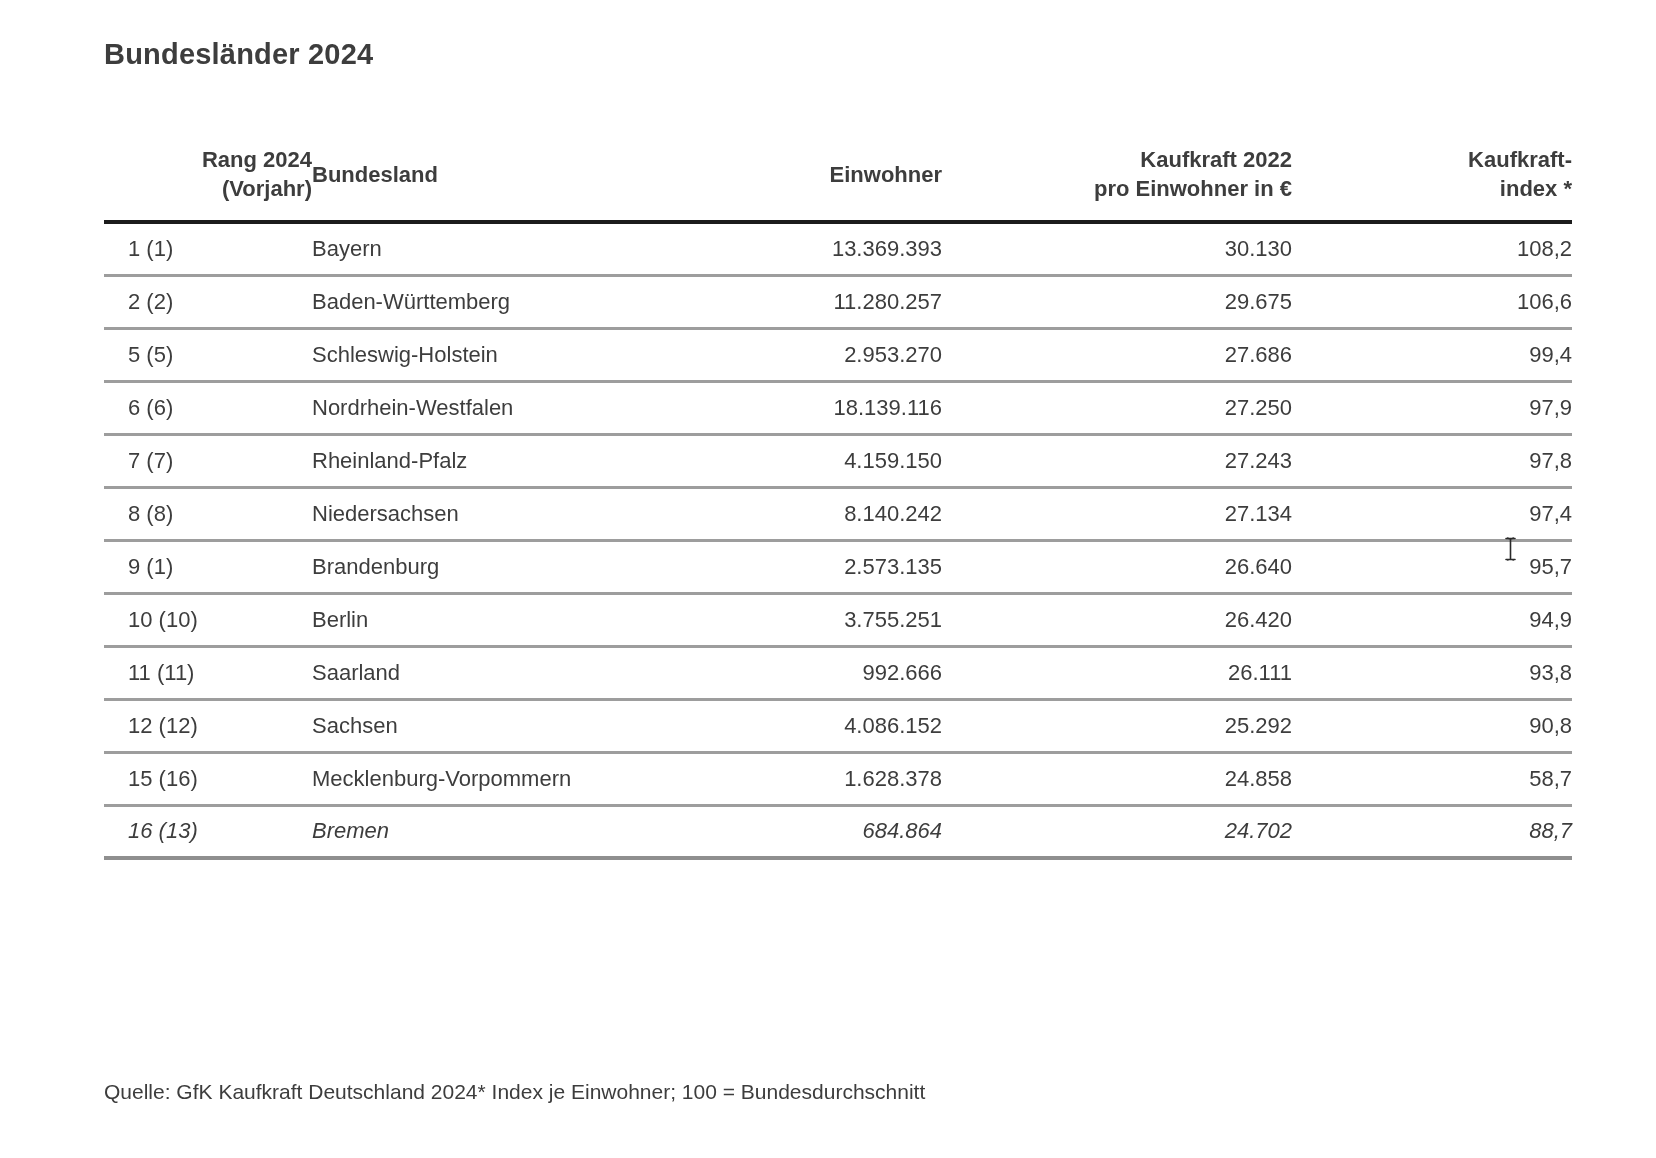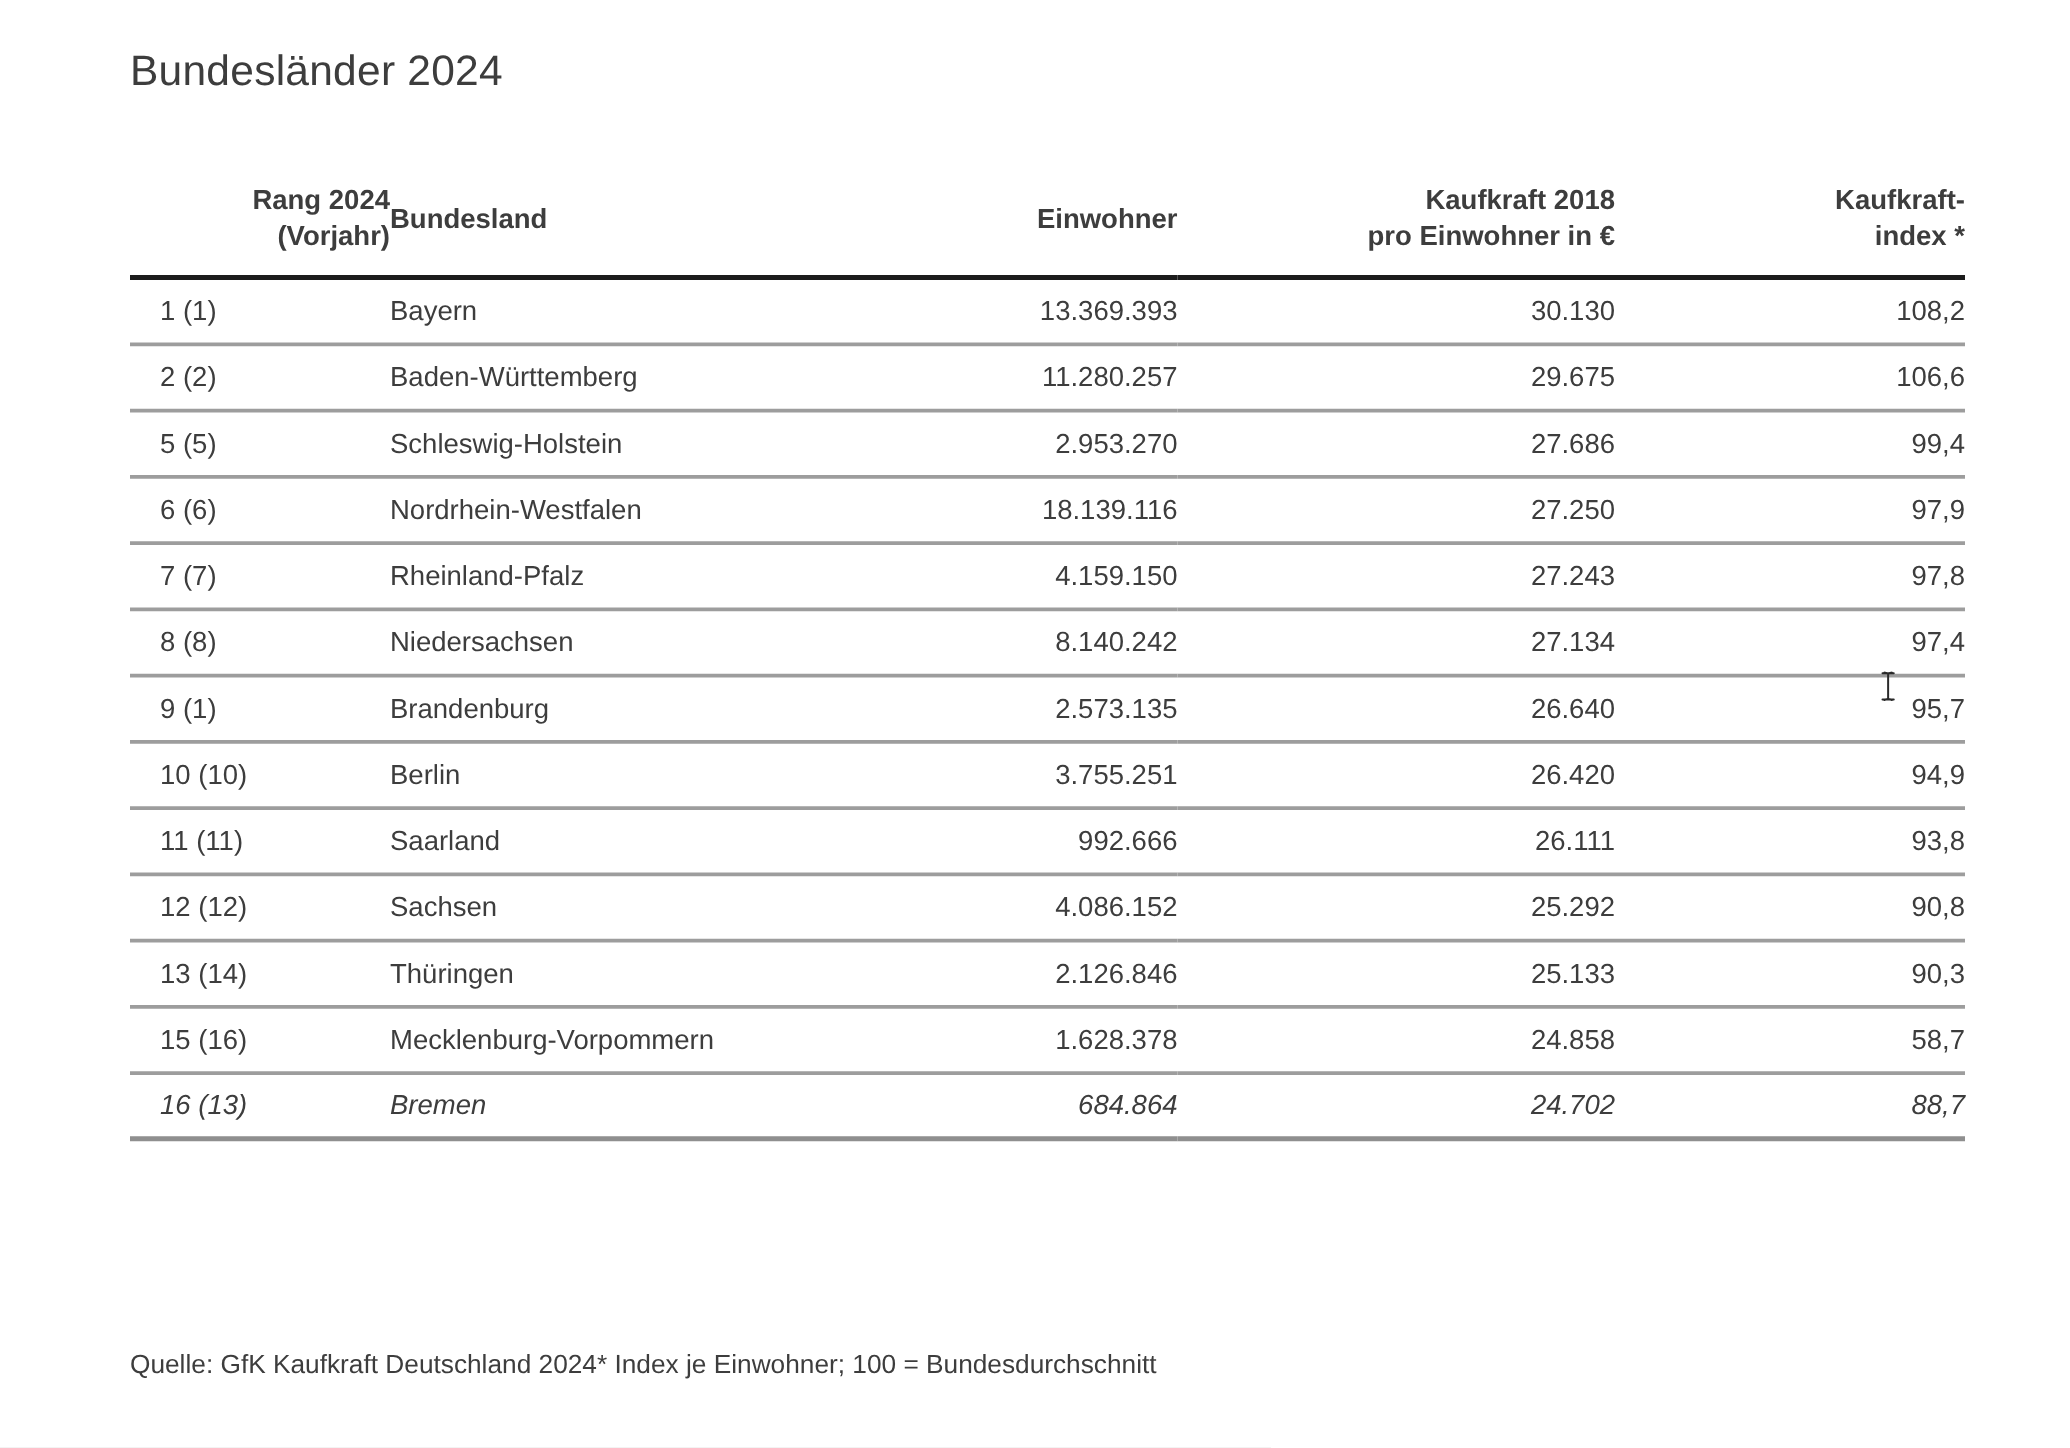--- a/index.html
+++ b/index.html
@@ -16,22 +16,22 @@
     position:relative;
     width:1656px;
     height:1158px;
     background:var(--bg);
     overflow:hidden;
   }
   .title{
     position:absolute;
     left:104px;
     top:38px;
-    font-size:34px;
-    font-weight:normal;
+    font-size:29px;
+    font-weight:bold;
     color:var(--text);
     letter-spacing:0.2px;
   }
   table.kk{
     position:absolute;
     left:104px;
     top:128px;
     width:1468px;
     border-collapse:collapse;
     table-layout:fixed;
@@ -103,21 +103,21 @@
           <div>Rang 2024</div>
           <div>(Vorjahr)</div>
         </th>
         <th class="al">
           <div>Bundesland</div>
         </th>
         <th class="ar">
           <div>Einwohner</div>
         </th>
         <th class="ar">
-          <div>Kaufkraft 2018</div>
+          <div>Kaufkraft 2022</div>
           <div>pro Einwohner in €</div>
         </th>
         <th class="ar">
           <div>Kaufkraft-</div>
           <div>index *</div>
         </th>
       </tr>
     </thead>
     <tbody>
     <tr>
@@ -195,27 +195,20 @@
     </tr>
 
     <tr>
       <td class="al c1">12 (12)</td>
       <td class="al">Sachsen</td>
       <td class="ar">4.086.152</td>
       <td class="ar">25.292</td>
       <td class="ar">90,8</td>
     </tr>
 
-    <tr>
-      <td class="al c1">13 (14)</td>
-      <td class="al">Thüringen</td>
-      <td class="ar">2.126.846</td>
-      <td class="ar">25.133</td>
-      <td class="ar">90,3</td>
-    </tr>
 
 
     <tr>
       <td class="al c1">15 (16)</td>
       <td class="al">Mecklenburg-Vorpommern</td>
       <td class="ar">1.628.378</td>
       <td class="ar">24.858</td>
       <td class="ar">58,7</td>
     </tr>
 

